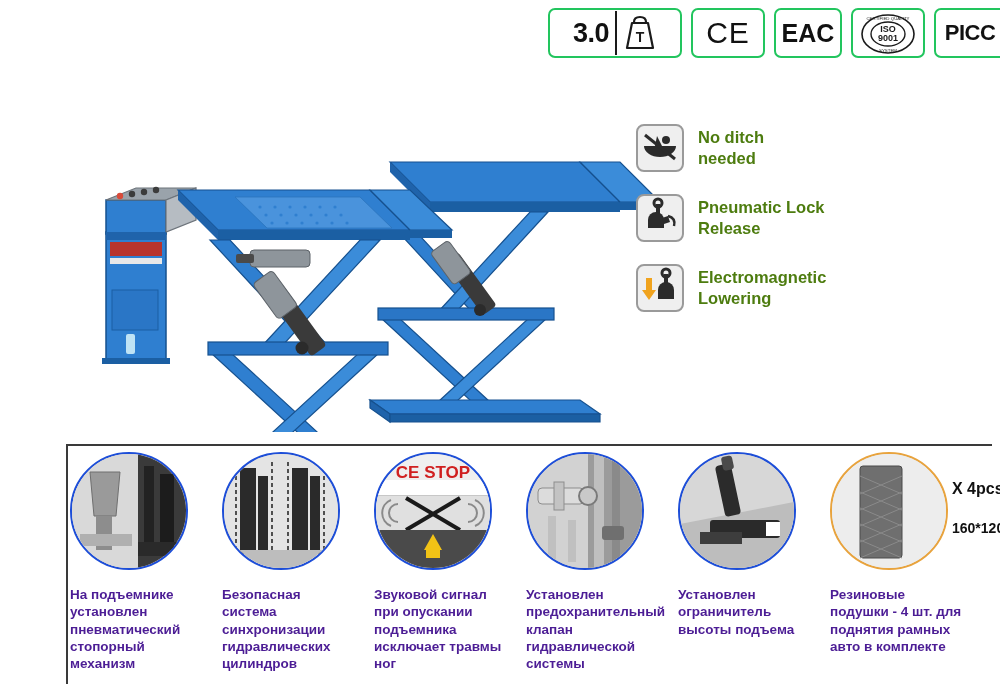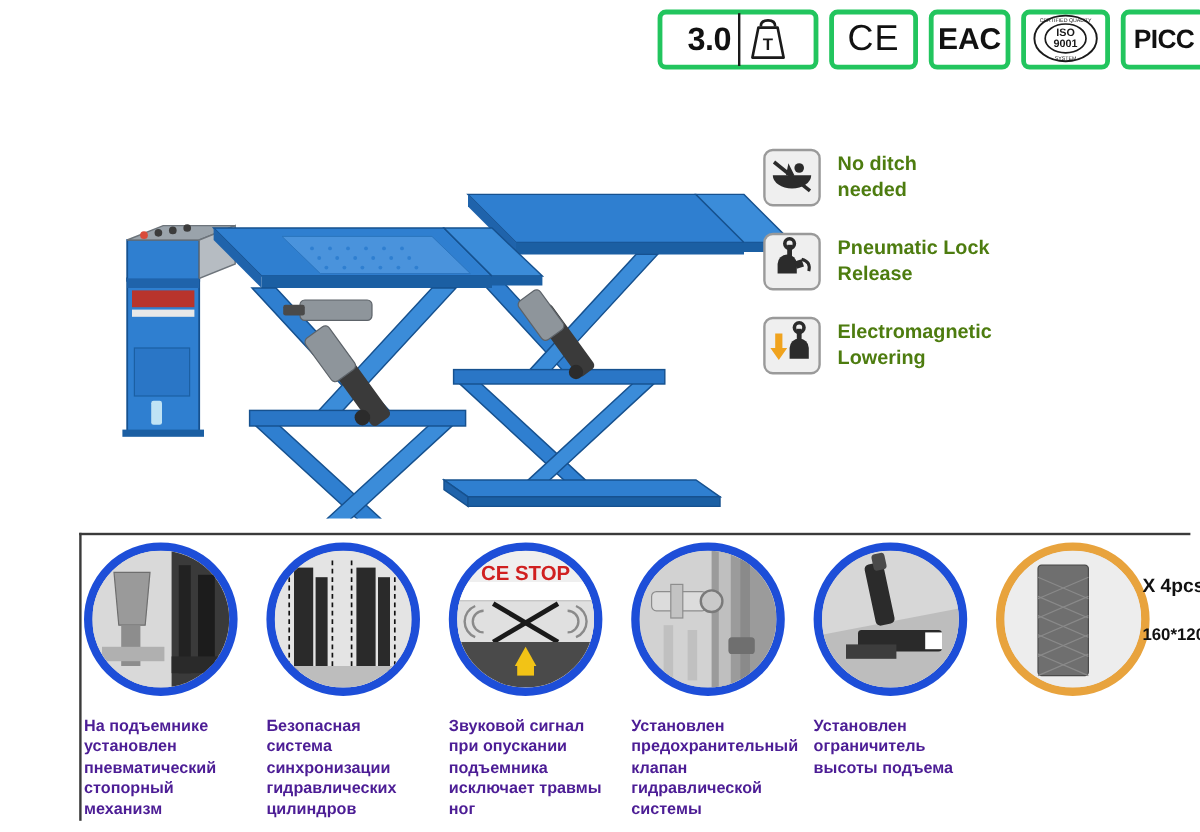--- a/index.html
+++ b/index.html
@@ -19,21 +19,21 @@
   
   .badge-row {
     position: absolute;
     top: 8px;
     left: 548px;
     display: flex;
     align-items: center;
     gap: 9px;
   }
   .badge {
-    border: 4px solid #22c55e;
+    border: 2px solid #22c55e;
     border-radius: 7px;
     height: 50px;
     box-sizing: border-box;
     display: flex;
     align-items: center;
     justify-content: center;
     background: #fff;
   }
   .badge-capacity {
     width: 134px;
@@ -136,21 +136,21 @@
   .card {
     width: 128px;
     margin-right: 24px;
     position: relative;
   }
   .card:last-child { margin-right: 0; }
   .circle {
     width: 114px;
     height: 114px;
     border-radius: 50%;
-    border: 7px solid #1d4ed8;
+    border: 2px solid #1d4ed8;
     overflow: hidden;
     position: relative;
     background: #d8d8d8;
   }
   .card-text {
     margin-top: 16px;
     font-size: 13.5px;
     font-weight: bold;
     line-height: 1.28;
     color: #4c1d95;
@@ -468,14 +468,15 @@
           <line x1="70" y1="54" x2="28" y2="72"></line>
             <line x1="70" y1="70" x2="28" y2="88"></line>
           <line x1="70" y1="86" x2="28" y2="104"></line>
         </g>
       </svg>
     </div>
     <div class="rubber-extra">
       <div class="rubber-qty">X 4pcs</div>
       <div class="rubber-dims">160*120*35mm</div>
     </div>
+    <div class="card-text">Резиновые подушки - 4 шт. для поднятия рамных авто в комплекте</div>
   </div>
 </div>
 
 </body></html>

